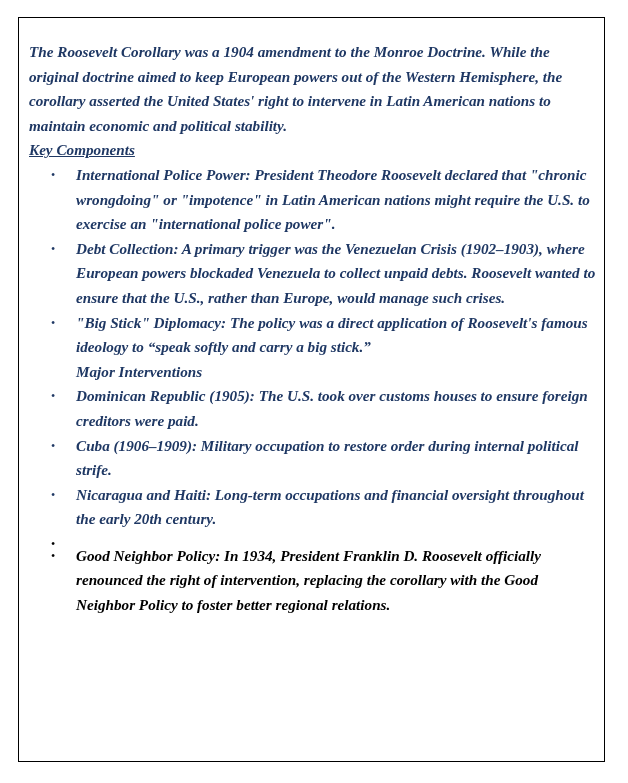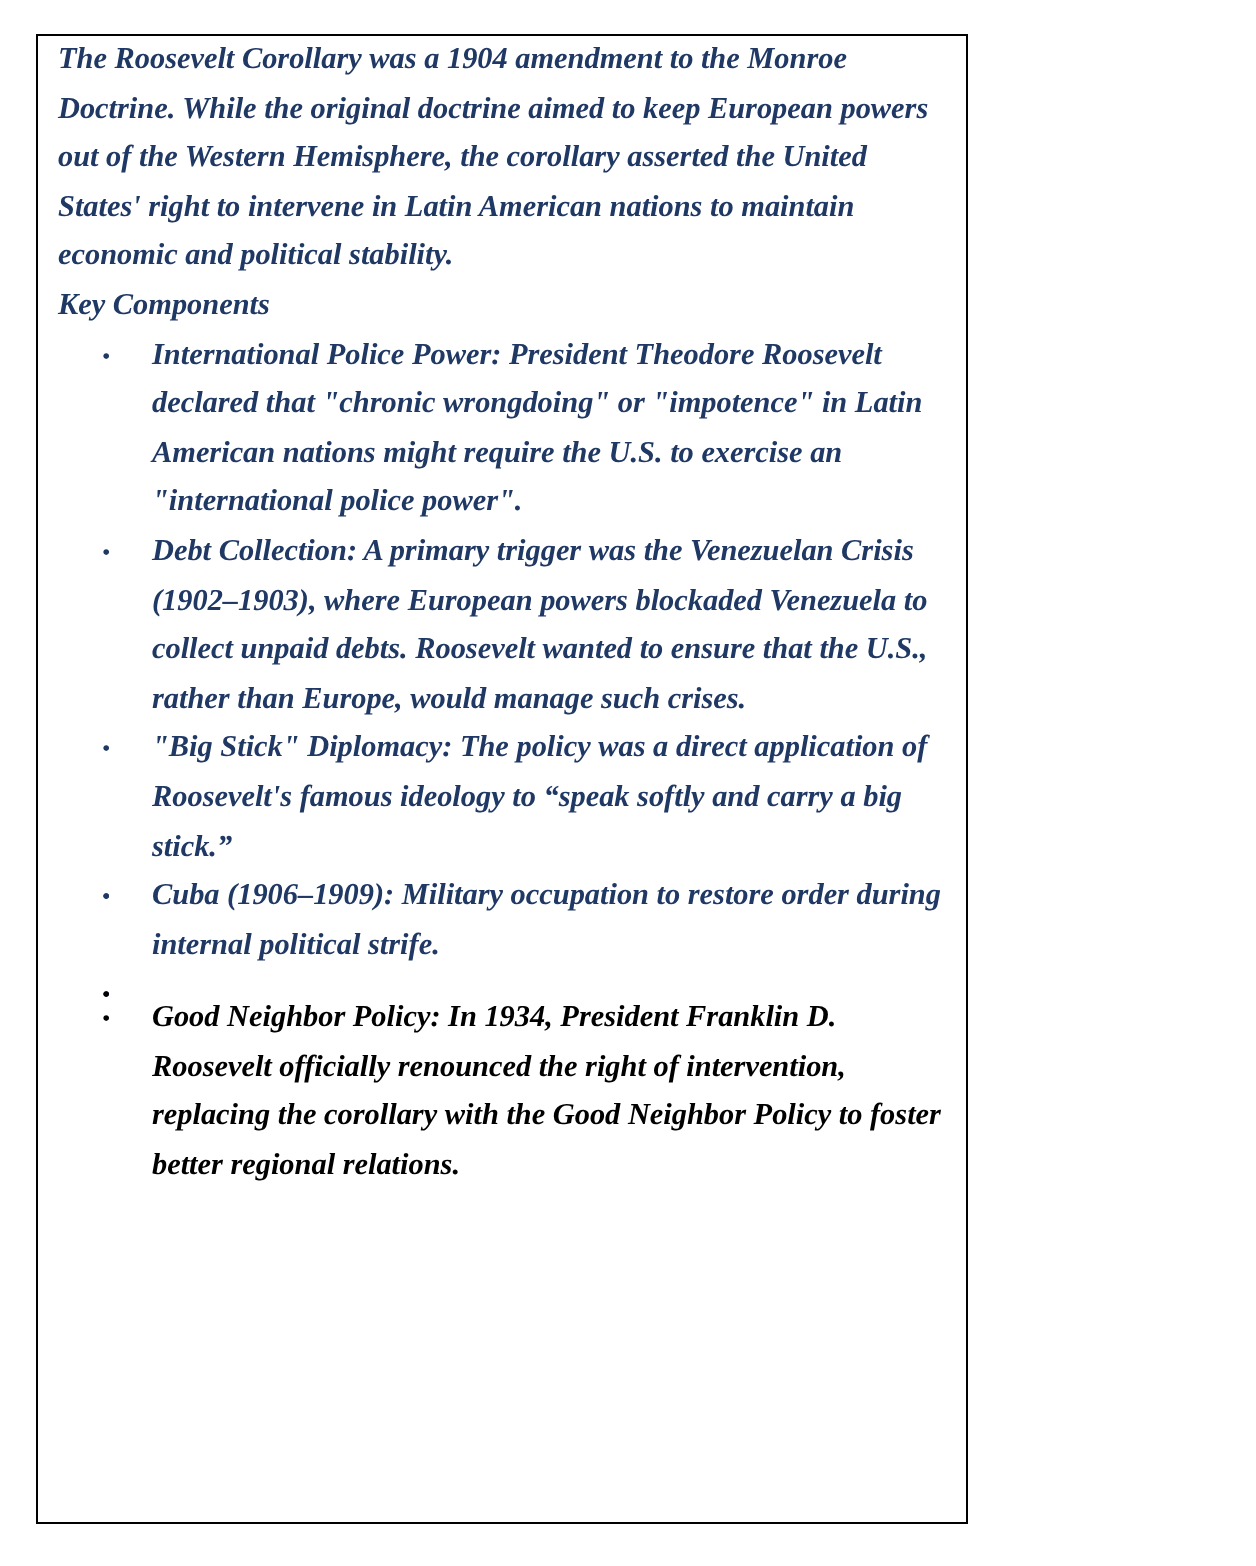--- a/index.html
+++ b/index.html
@@ -10,37 +10,38 @@
     body {
       width: 628px;
       height: 783px;
       position: relative;
       overflow: hidden;
     }
     .frame {
       position: absolute;
       left: 18px;
       top: 17px;
-      width: 466px;
+      width: 587px;
       height: 745px;
       border: 1px solid #000000;
       box-sizing: border-box;
-      padding: 0 8px 0 10px;
+      padding: 22px 8px 0 10px;
       font-family: "Liberation Serif", serif;
       font-style: italic;
       font-weight: bold;
       font-size: 15.2px;
       line-height: 24.6px;
       color: #1f3864;
     }
     .para {
       margin: 0;
     }
     .heading {
       margin: 0;
+      text-decoration: underline;
     }
     ul.bullets {
       list-style: none;
       margin: 0;
       padding: 0;
     }
     ul.bullets li {
       position: relative;
       padding-left: 47px;
       margin: 0;
@@ -79,32 +80,35 @@
       <span class="bullet">•</span>
       <span>Debt Collection: A primary trigger was the Venezuelan Crisis (1902–1903), where European powers blockaded Venezuela to collect unpaid debts. Roosevelt wanted to ensure that the U.S., rather than Europe, would manage such crises.</span>
     </li>
     <li>
       <span class="bullet">•</span>
       <span>"Big Stick" Diplomacy: The policy was a direct application of Roosevelt's famous ideology to “speak softly and carry a big stick.”</span>
     </li>
   </ul>
 
   <div class="indent-block">
+    <div>Major Interventions</div>
   </div>
 
   <ul class="bullets">
     <li>
       <span class="bullet">•</span>
+      <span>Dominican Republic (1905): The U.S. took over customs houses to ensure foreign creditors were paid.</span>
     </li>
     <li>
       <span class="bullet">•</span>
       <span>Cuba (1906–1909): Military occupation to restore order during internal political strife.</span>
     </li>
     <li>
       <span class="bullet">•</span>
+      <span>Nicaragua and Haiti: Long-term occupations and financial oversight throughout the early 20th century.</span>
     </li>
   </ul>
 
   <ul class="bullets black">
     <li>
       <span class="bullet">•</span>
     </li>
     <li class="gap"></li>
     <li>
       <span class="bullet">•</span>

